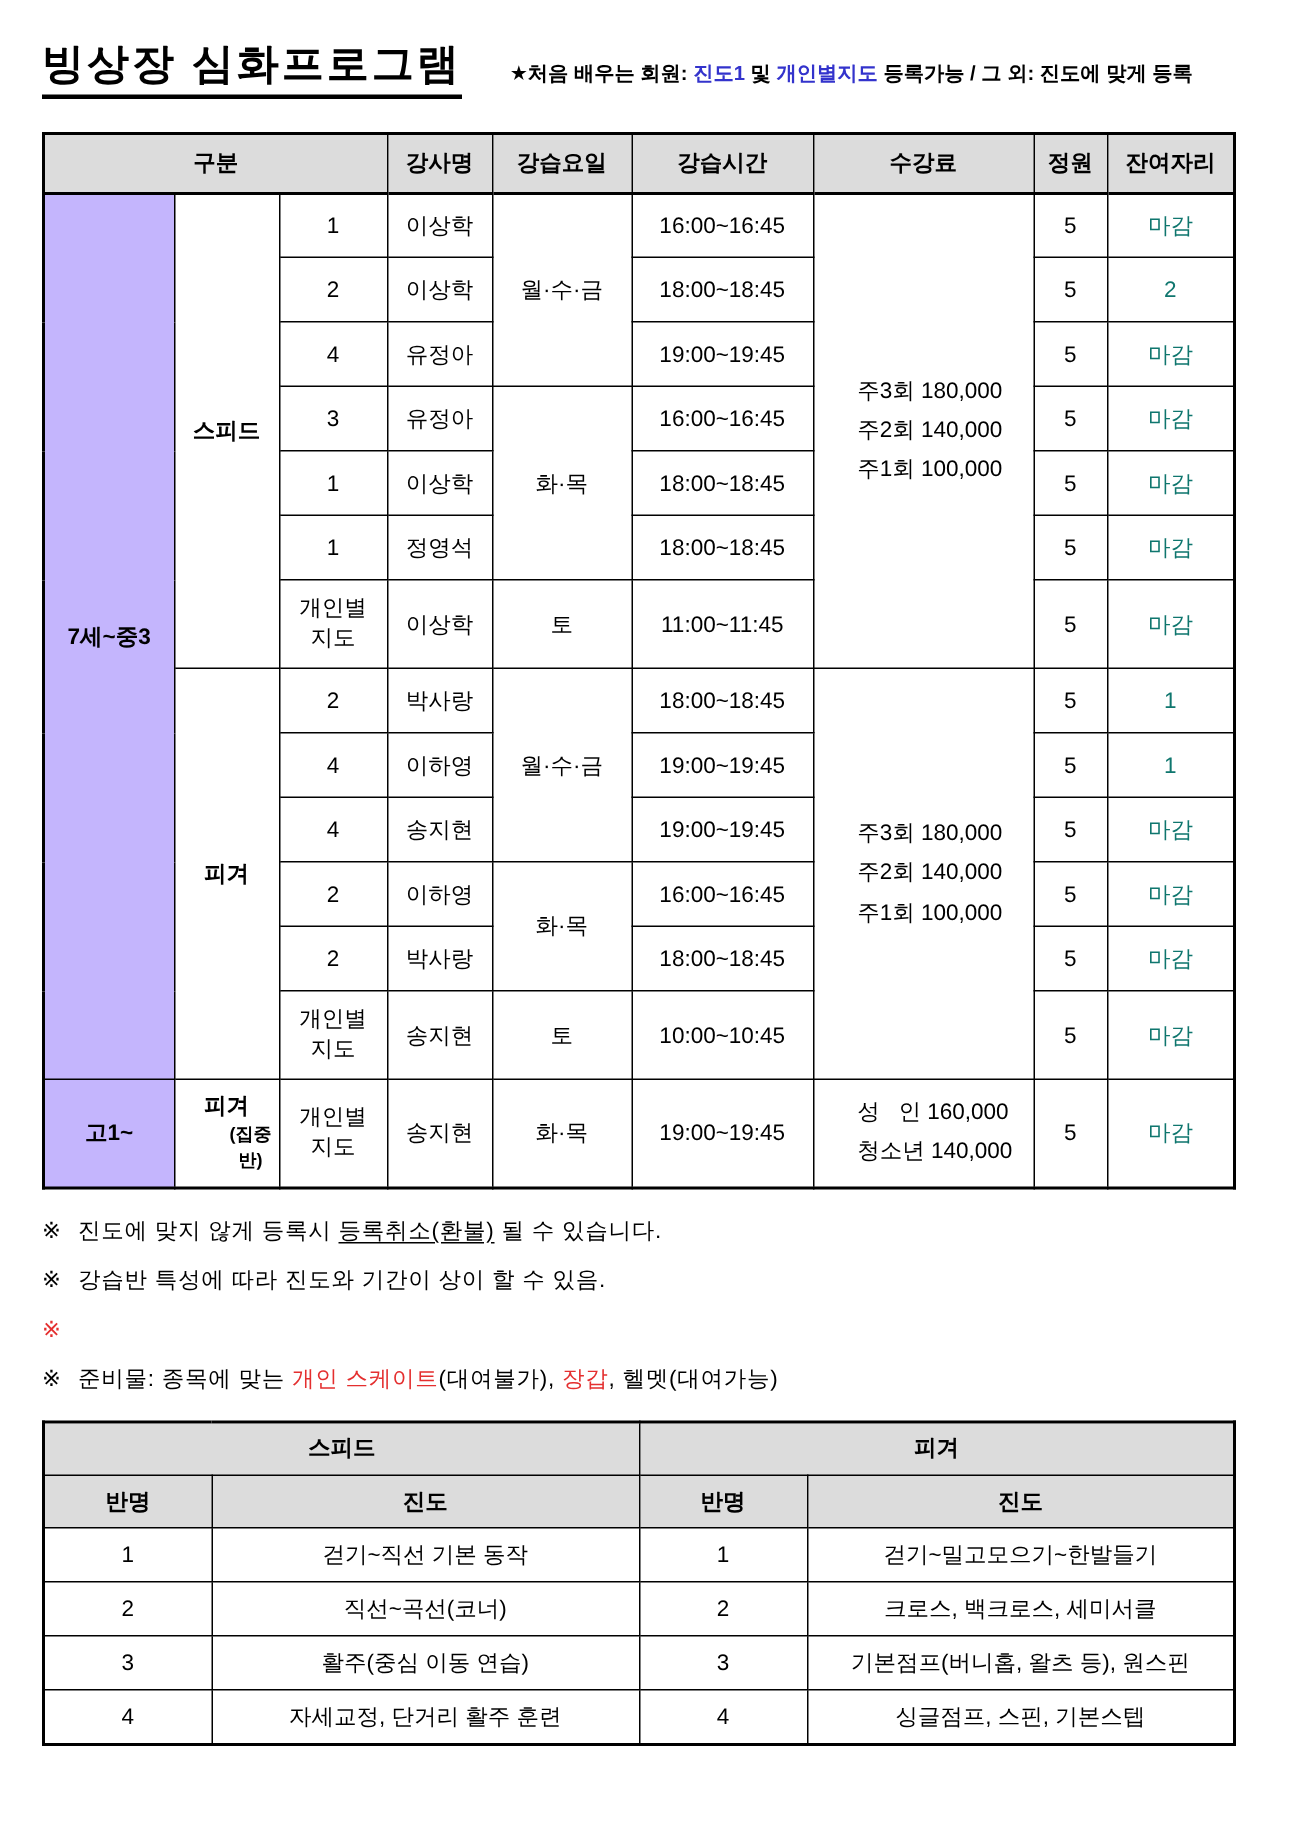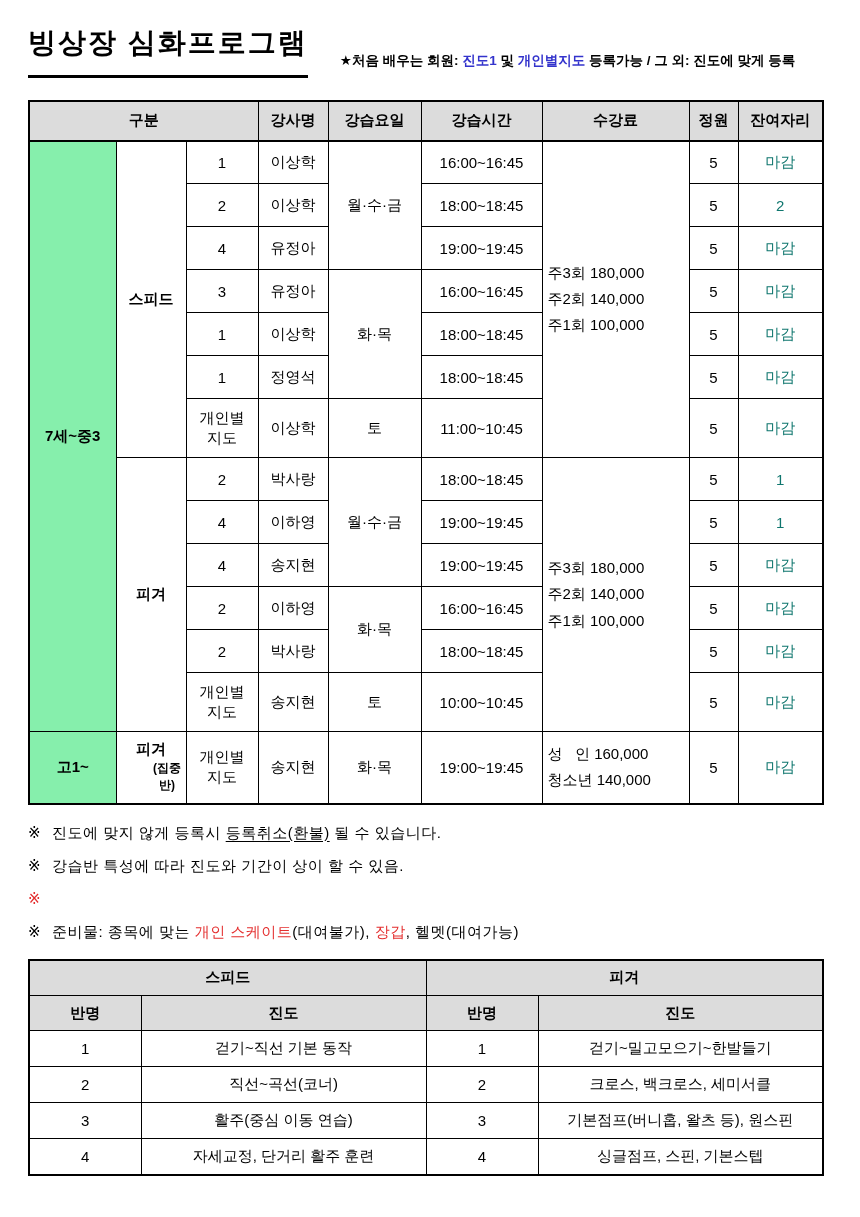--- a/index.html
+++ b/index.html
@@ -8,41 +8,41 @@
     width:860px; height:1217px;
     font-family:"Liberation Sans","DejaVu Sans",sans-serif;
     color:#000;
   }
   .page { width:860px; height:1217px; padding:26px 38px 0 28px; }
 
   
   .hdr { display:flex; align-items:flex-end; margin-bottom:22px; }
   .title {
     font-size:28px; font-weight:bold; letter-spacing:2px;
-    border-bottom:3px solid #000; padding-bottom:15px; line-height:1.2;
+    border-bottom:3px solid #000; padding-bottom:3px; line-height:1.2;
     white-space:nowrap;
   }
   .hdr-note { font-size:13.5px; font-weight:bold; margin-left:32px; padding-bottom:8px; white-space:nowrap;text-align:center; }
   .blue { color:#3333cc; }
   .red  { color:#e42f2f; }
 
   
   table { border-collapse:collapse; table-layout:fixed; width:794px; }
   table.bordered { border:2px solid #000; }
   td, th { border:1px solid #000; text-align:center; vertical-align:middle; font-size:15px; overflow:hidden; }
   thead th { background:#dcdcdc; font-weight:bold; height:40px; border-bottom:2px solid #000; }
 
   
   tr.r      { height:43px; }
   tr.r-tall { height:59px; }
   tr.r-last { height:72px; }
-  td.age  { background:#86efac; font-weight:bold; }
+  td.age  { background:#c4b5fd; font-weight:bold; }
   td.disc { font-weight:bold; }
   td.pre  { white-space:pre-wrap; line-height:1.35; }
-  td.fee  { text-align:left; padding-left:5px; white-space:pre-wrap; line-height:1.75; }
+  td.fee  { text-align:left; padding-left:29px; white-space:pre-wrap; line-height:1.75; }
   td.rem  { color:#0f766e; }
   .disc-sub { font-size:12px; font-weight:bold; display:block; margin-top:1px;padding-left:32px; }
 
   
   .notes { margin-top:17px; font-size:15px; }
   .note-line { display:flex; line-height:22px; margin-bottom:11px; }
   .note-marker { width:24px; flex:0 0 24px; }
   .note-line.indent { padding-left:24px; }
   .u { text-decoration:underline; text-underline-offset:3px; }
   .note-text { letter-spacing:0.5px; }
@@ -135,21 +135,21 @@
         <td>정영석</td>
         <td>18:00~18:45</td>
         <td>5</td>
         <td class="rem">마감</td>
       </tr>
       <tr class="r-tall">
         <td class="pre">개인별
 지도</td>
         <td>이상학</td>
         <td>토</td>
-        <td>11:00~10:45</td>
+        <td>11:00~11:45</td>
         <td>5</td>
         <td class="rem">마감</td>
       </tr>
       <tr class="r">
         <td class="disc" rowspan="6">피겨</td>
         <td>2</td>
         <td>박사랑</td>
         <td rowspan="3">월·수·금</td>
         <td>18:00~18:45</td>
         <td class="fee" rowspan="6">주3회 180,000

